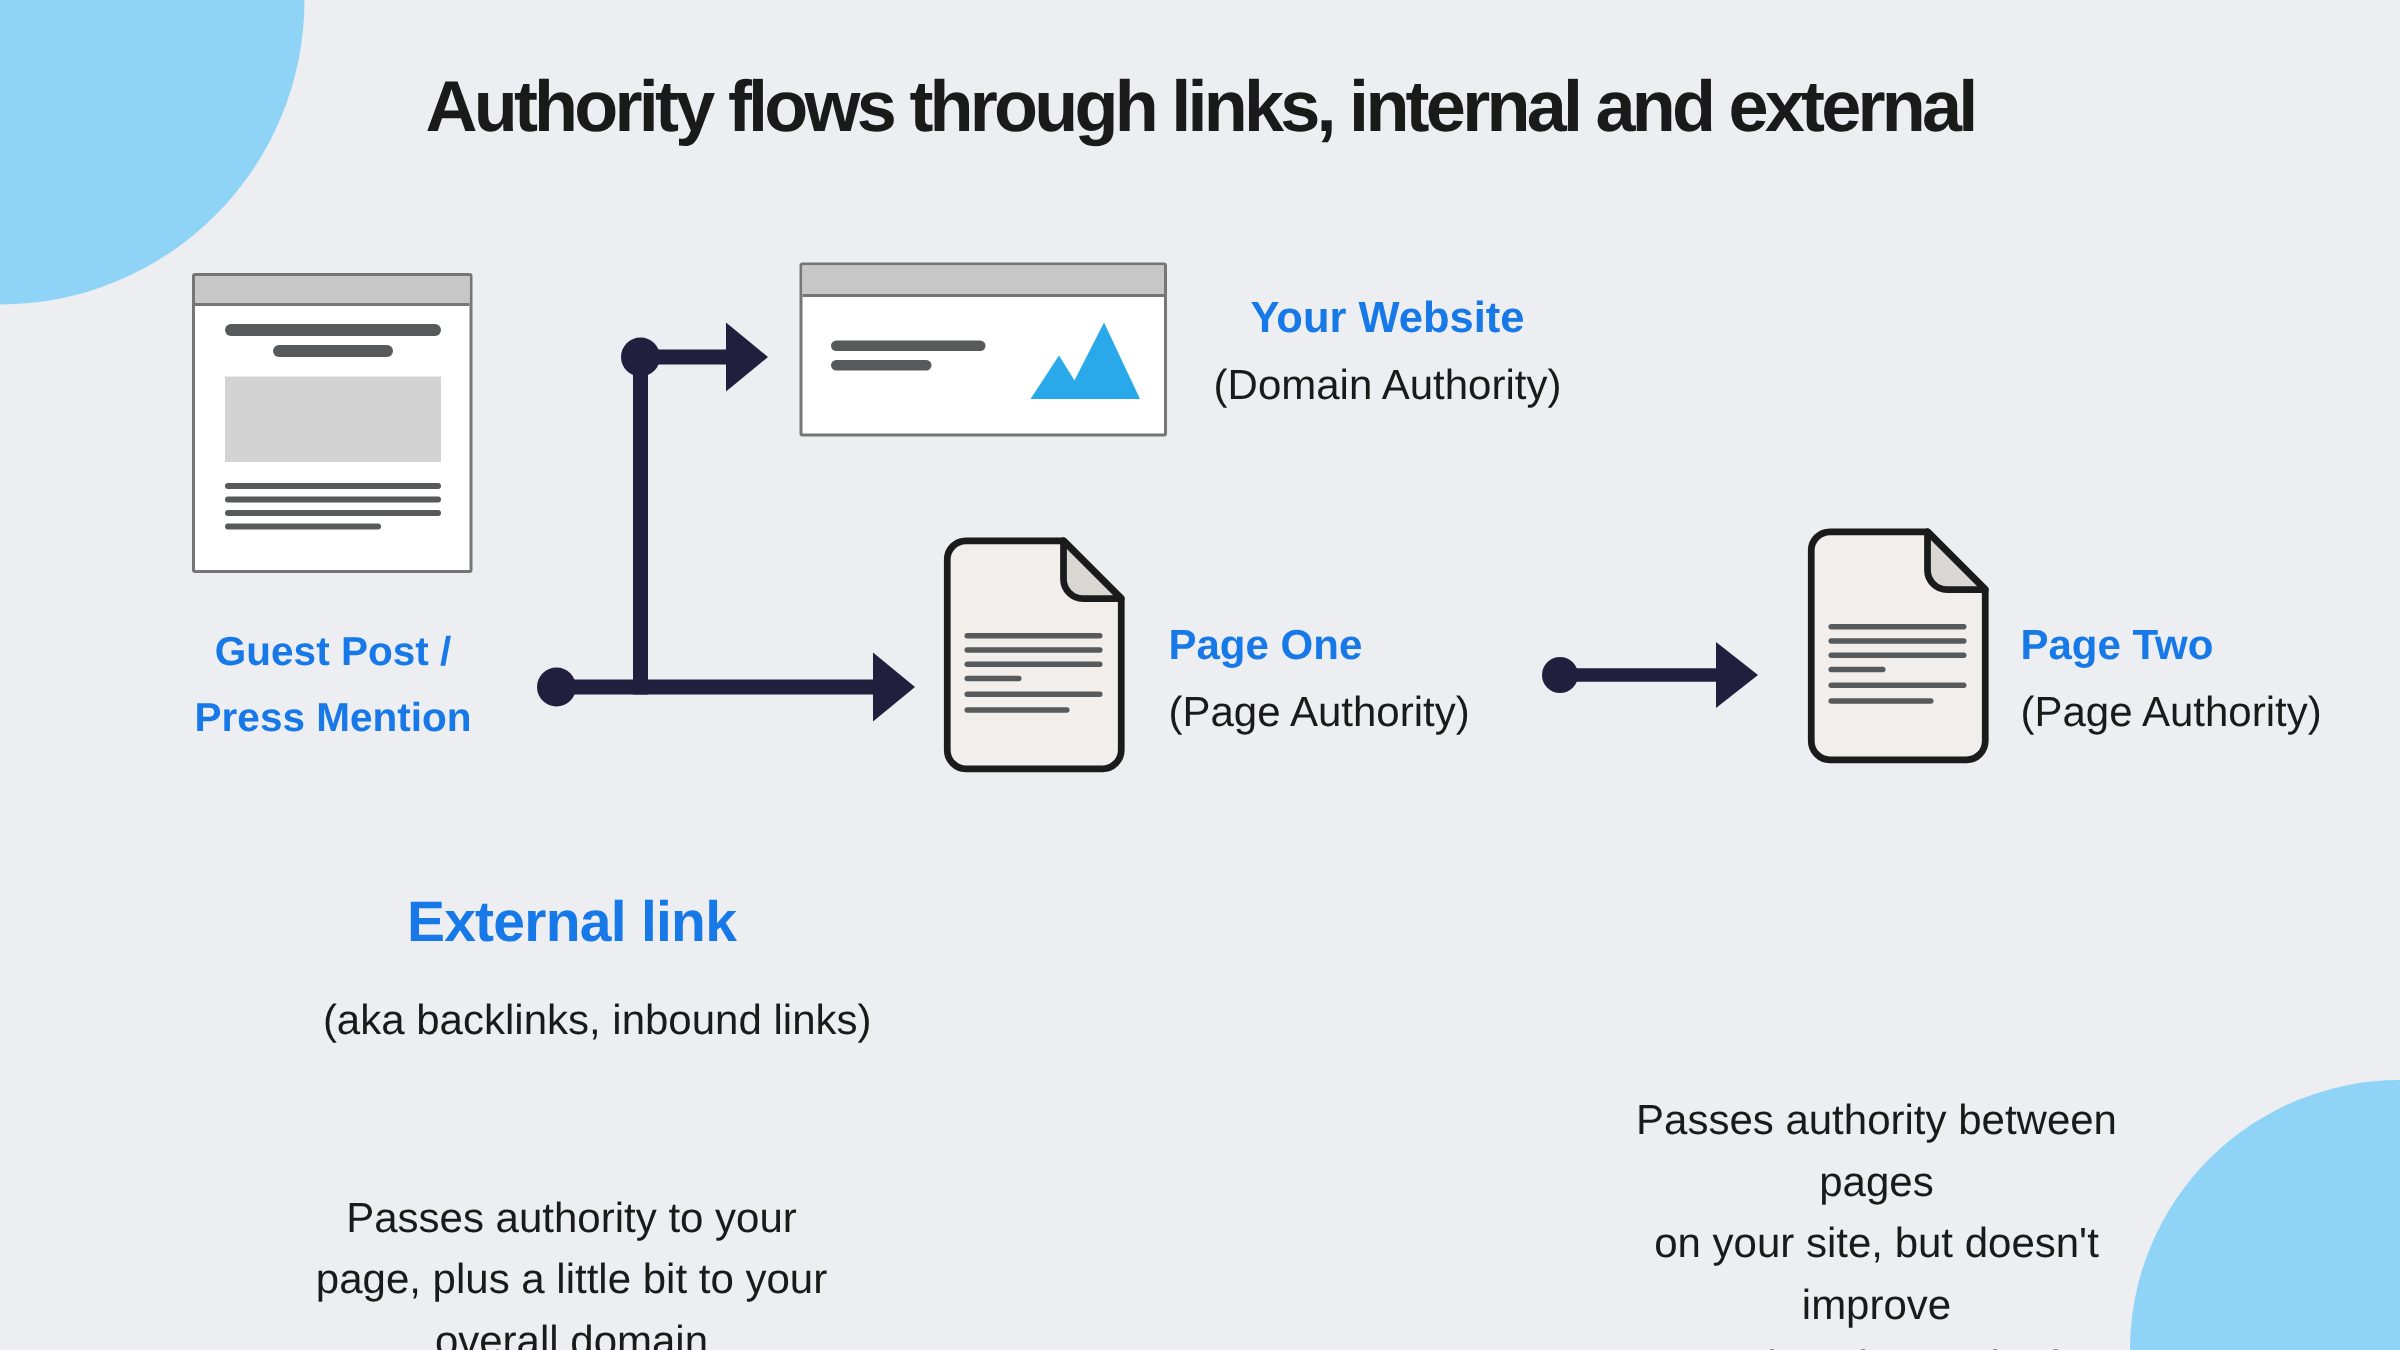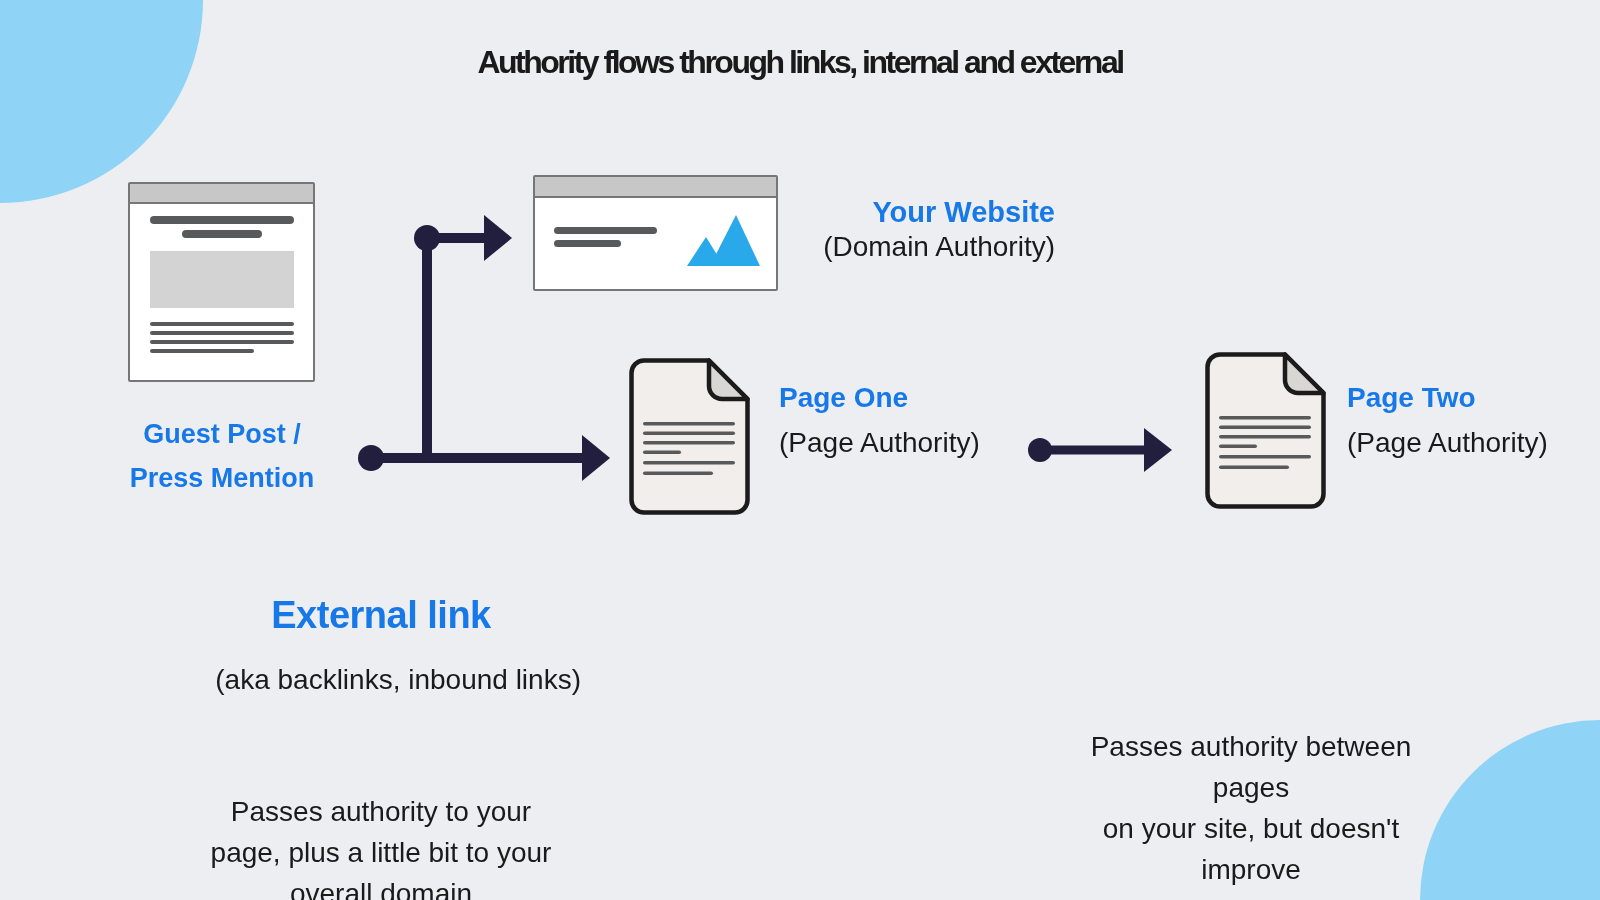--- a/index.html
+++ b/index.html
@@ -14,21 +14,21 @@
     position:relative;width:1600px;height:900px;overflow:hidden;
     background:var(--background);
     font-family:"Liberation Sans",sans-serif;color:var(--text_black);
   }
   .corner{position:absolute;border-radius:50%;background:var(--corner_blue);}
   .corner.tl{width:406px;height:406px;left:-203px;top:-203px;}
   .corner.br{width:360px;height:360px;right:-180px;bottom:-180px;}
 
   .title{
     position:absolute;top:44px;left:0;width:100%;margin:0;text-align:center;
-    font-size:32px;font-weight:bold;letter-spacing:-2.5px;color:var(--text_black);
+    font-size:48px;font-weight:bold;letter-spacing:-2.5px;color:var(--text_black);
   }
 
   
   .window{position:absolute;background:#fff;border:2px solid var(--window_border);box-sizing:border-box;border-radius:2px;}
   .window .topbar{height:18px;background:var(--window_topbar);border-bottom:2px solid var(--window_border);}
 
   .guest-window{left:128px;top:182px;width:187px;height:200px;}
   .gw-bar{background:var(--bar_gray);border-radius:5px;margin:0 auto;}
   .gw-bar1{width:144px;height:8px;margin-top:12px;}
   .gw-bar2{width:80px;height:8px;margin-top:6px;}
@@ -46,23 +46,23 @@
   .mountain polygon{fill:var(--mountain_blue);}
 
   
   .guest-label{
     position:absolute;left:62px;top:412px;width:320px;text-align:center;
     font-size:27px;font-weight:bold;line-height:44px;color:var(--accent_blue);
     white-space:pre-line;
   }
   .node-label{position:absolute;}
   .nl-name{font-size:29px;font-weight:bold;color:var(--accent_blue);}
-  .nl-sub{font-size:28px;color:var(--text_black);margin-top:2px;}
-  .website-label{left:795px;top:196px;width:260px;text-align:right;}
-  .page-label .nl-name{font-size:28px;}
+  .nl-sub{font-size:28px;color:var(--text_black);margin-top:12px;}
+  .website-label{left:795px;top:196px;width:260px;text-align:center;}
+  .page-label .nl-name{font-size:28px;margin-top:32px;}
   .page-label .nl-sub{margin-top:13px;}
   .page-one-label{left:779px;top:382px;width:280px;}
   .page-two-label{left:1347px;top:382px;width:280px;}
 
   
   .arrows{position:absolute;left:0;top:0;pointer-events:none;}
   .arrows line{stroke:var(--arrow_navy);stroke-width:10;}
   .arrows line.thin{stroke-width:9;}
   .arrows circle,.arrows polygon{fill:var(--arrow_navy);}
 

